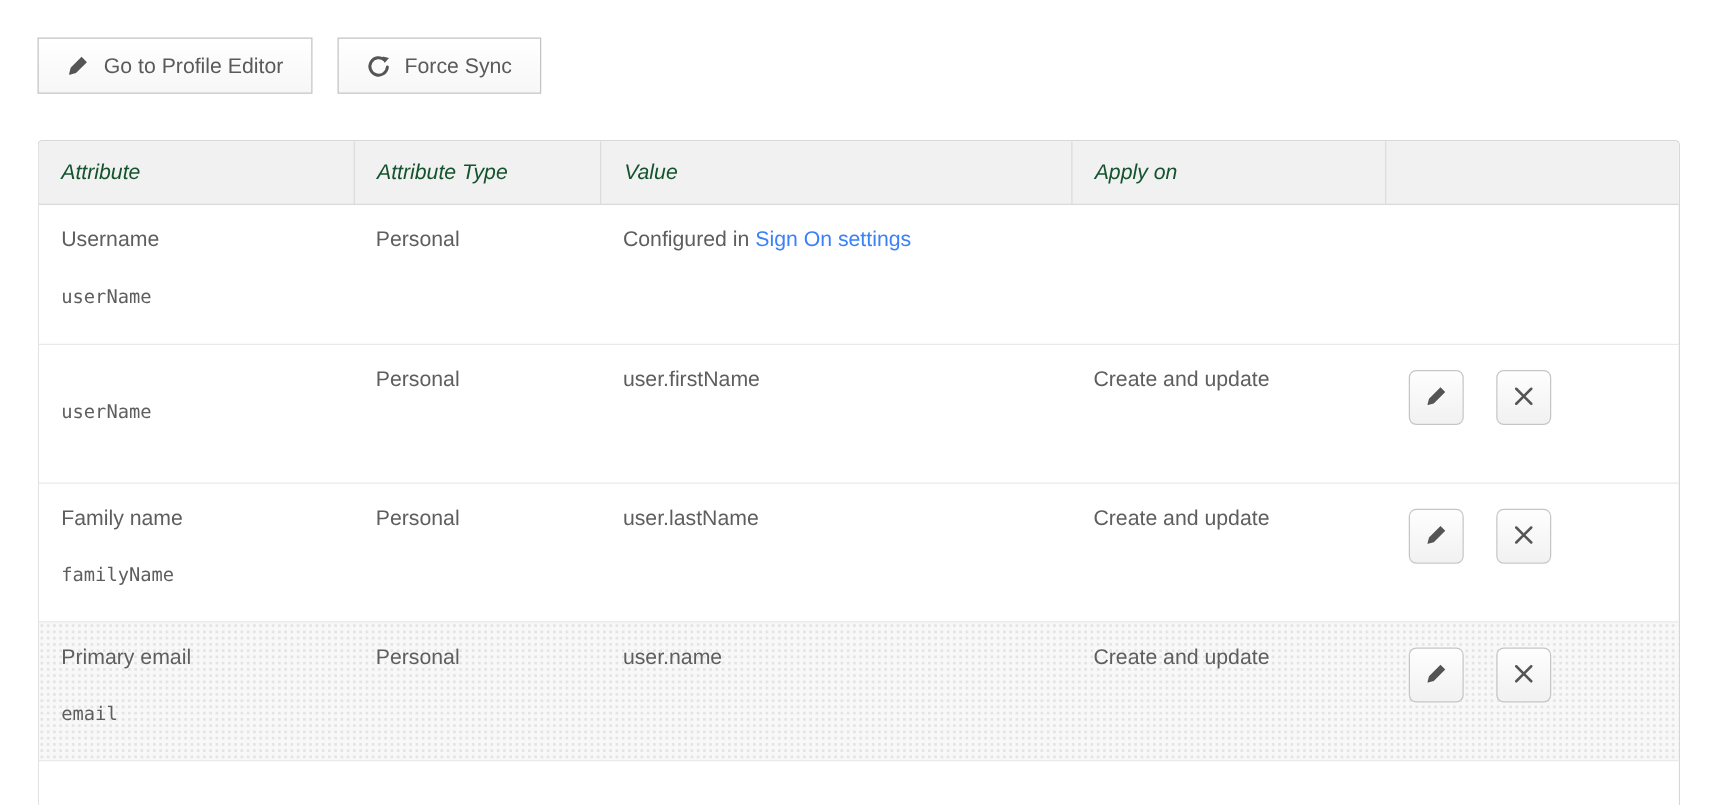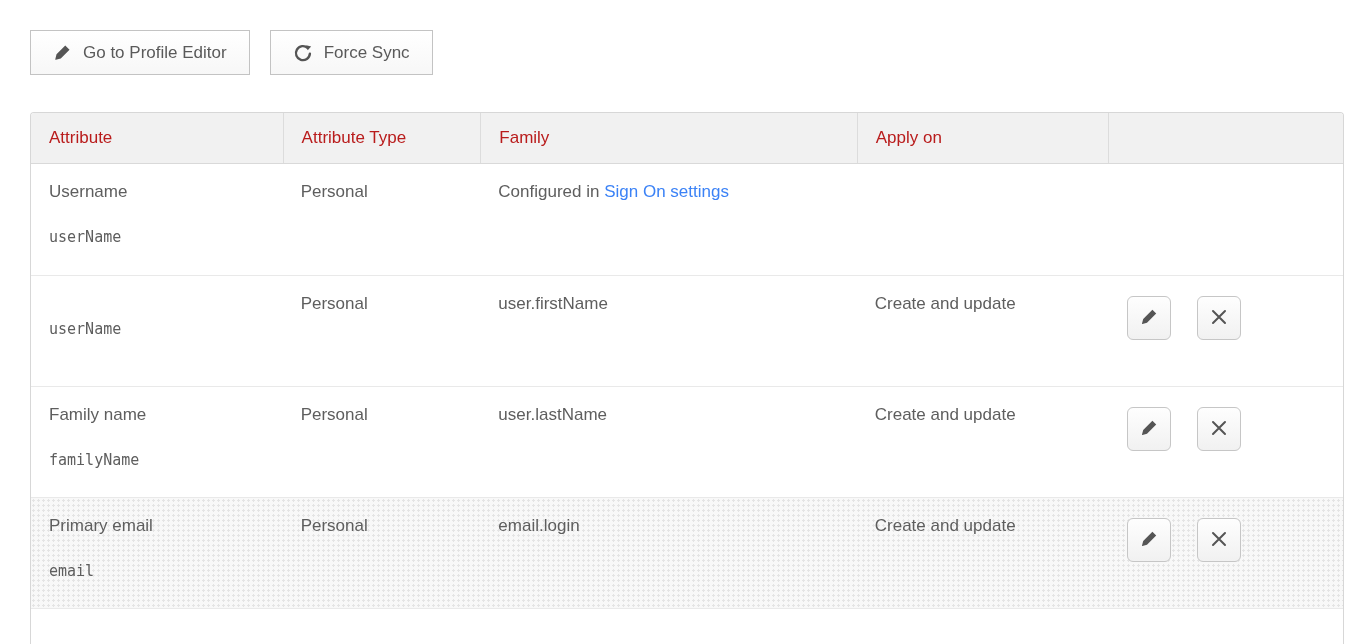--- a/index.html
+++ b/index.html
@@ -33,23 +33,23 @@
     overflow: hidden;
     background: #ffffff;
   }
   .thead {
     display: flex; height: 51px;
     background: #f1f1f1;
     border-bottom: 1px solid #d9d9d9;
     align-items: center;
   }
   .th {
-    font-size: 17px; color: #b91c1c;
+    font-size: 17px; color: #14532d;
     padding-left: 18px; height: 100%;
-    display: flex; align-items: center;
+    display: flex; align-items: center; font-style: italic;
   }
   .th + .th { border-left: 1px solid #dcdcdc; }
   .row { display: flex; height: 111px; position: relative; }
   .row + .row { border-top: 1px solid #e9e9e9; }
   .row.highlighted {
     background-color: #f8f8f8;
     background-image: radial-gradient(#e4e4e4 1px, transparent 1.2px);
     background-size: 5px 5px;
   }
   .cell { padding: 18px 12px 0 18px; font-size: 17px; color: #5e5e5e; }
@@ -100,21 +100,21 @@
       </span>
       <span>Force Sync</span>
     </button>
   </div>
 
   <div class="table-wrap">
 
     <div class="thead">
       <div class="th c1">Attribute</div>
       <div class="th c2">Attribute Type</div>
-      <div class="th c3">Family</div>
+      <div class="th c3">Value</div>
       <div class="th c4">Apply on</div>
       <div class="th c5"></div>
     </div>
 
     <div class="row">
       <div class="cell c1">
         <span class="attr-label">Username</span>
         <span class="attr-var">userName</span>
       </div>
       <div class="cell c2">Personal</div>
@@ -173,21 +173,21 @@
         </button>
       </div>
     </div>
 
     <div class="row highlighted">
       <div class="cell c1">
         <span class="attr-label">Primary email</span>
         <span class="attr-var">email</span>
       </div>
       <div class="cell c2">Personal</div>
-      <div class="cell c3">email.login</div>
+      <div class="cell c3">user.name</div>
       <div class="cell c4">Create and update</div>
       <div class="cell c5">
         <button class="icon-btn">
           <span>
             <svg width="20" height="20" viewBox="0 0 20 20">
               <path d="M13.4 2.8 L17.2 6.6 L8.0 15.8 L3.4 17.0 C3.1 17.1 2.9 16.9 3.0 16.6 L4.2 12.0 Z" fill="#555555"></path>
             </svg>
           </span>
         </button><button class="icon-btn">
           <span>

